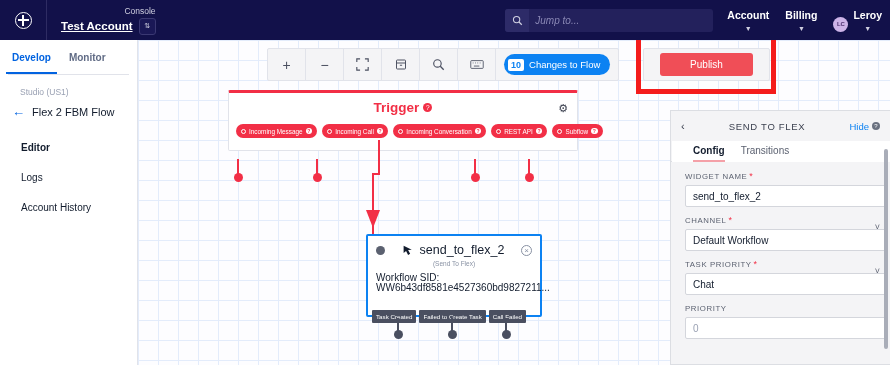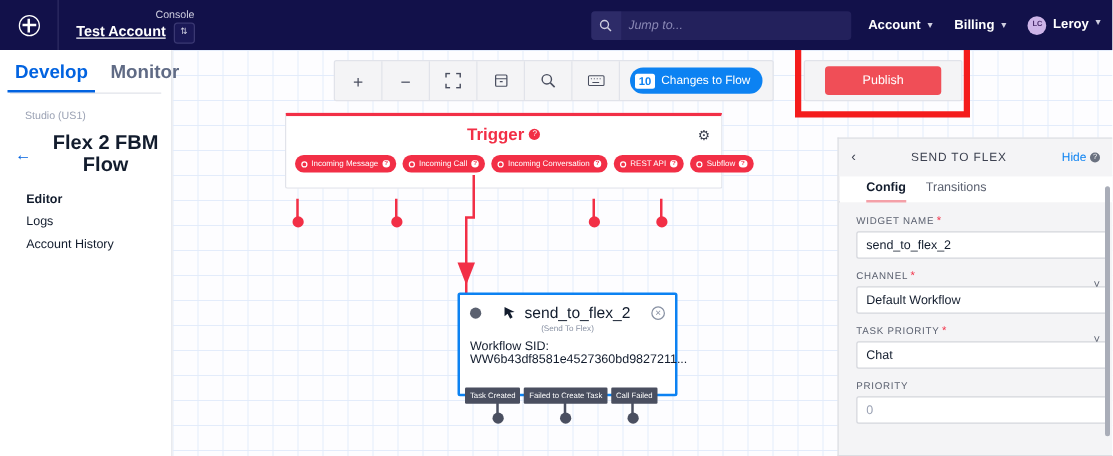--- a/index.html
+++ b/index.html
@@ -56,49 +56,49 @@
   }
   .search-input {
     flex: 1; border: 0; outline: 0; background: transparent; height: 23px;
     color: #fff; font-size: 10px; padding: 0 6px;
     font-family: "Liberation Sans", sans-serif;
   }
   .search-input::placeholder { color: #8a88b5; font-style: italic; }
 
   .nav-link {
     color: #fff; font-size: 10.5px; font-weight: bold;
-    margin-right: 16px; display: flex; align-items: center; gap: 4px;
+    margin-right: 16px; display: flex; align-items: center; gap: 4px; flex-direction: column;
   }
   .caret { font-size: 7px; color: #cfcfe0; }
-  .user-chip { display: flex; align-items: flex-start; gap: 5px; margin-right: 8px; }
+  .user-chip { display: flex; align-items: flex-end; gap: 5px; margin-right: 8px; }
   .avatar {
     width: 15px; height: 15px; border-radius: 50%; background: #cdb4e8;
     color: #4a2d6b; font-size: 6px; font-weight: bold;
     display: flex; align-items: center; justify-content: center;
   }
 
   
   .sidebar {
     position: absolute; top: 40px; left: 0; width: 138px; height: 325px;
     background: #fff; border-right: 1px solid #e1e3ea; z-index: 20;
   }
   .side-tabs { display: flex; padding: 0 12px; height: 34px; align-items: center; gap: 18px; }
-  .side-tab { font-size: 15px; color: #606b85; font-weight: bold; position: relative; height: 34px; display:flex; align-items:center; }
+  .side-tab { font-size: 10px; color: #606b85; font-weight: bold; position: relative; height: 34px; display:flex; align-items:center; }
   .side-tab.active { color: #0263e0; }
   .side-tab.active:after {
     content: ""; position: absolute; left: -6px; right: -6px; bottom: 0;
     height: 2.5px; background: #0263e0;
   }
   .side-rule { height: 1px; background: #e1e3ea; margin: 0 8px; }
   .studio-label { font-size: 8.5px; color: #9aa1b3; padding: 12px 0 0 20px; }
   .flow-row { display: flex; align-items: center; gap: 7px; padding: 9px 0 0 12px; }
   .back-arrow { color: #0263e0; font-size: 13px; line-height: 12px; }
-  .flow-name { font-size: 16px; color: #121c2d; font-weight: bold; text-align: center; }
+  .flow-name { font-size: 11px; color: #121c2d; font-weight: normal; }
   .side-links { padding: 9px 0 0 21px; }
-  .side-link { font-size: 10px; color: #121c2d; line-height: 18px; }
+  .side-link { font-size: 10px; color: #121c2d; line-height: 18px; margin-top: 12px; }
   .side-link.active { font-weight: bold; }
 
   
   .canvas {
     position: absolute; top: 40px; left: 138px; width: 752px; height: 325px;
     background-color: #fdfdff;
     background-image:
       linear-gradient(to right, #e3ecfb 1px, transparent 1px),
       linear-gradient(to bottom, #e3ecfb 1px, transparent 1px);
     background-size: 20px 20px;

